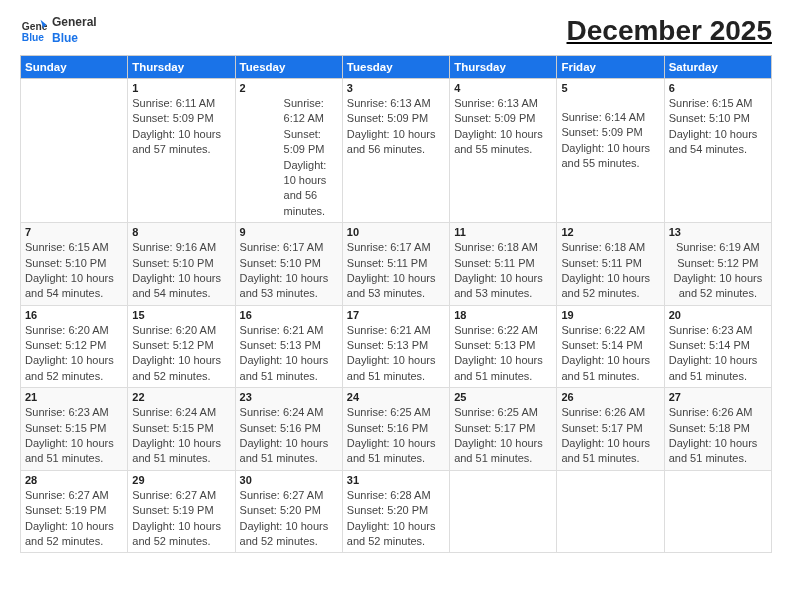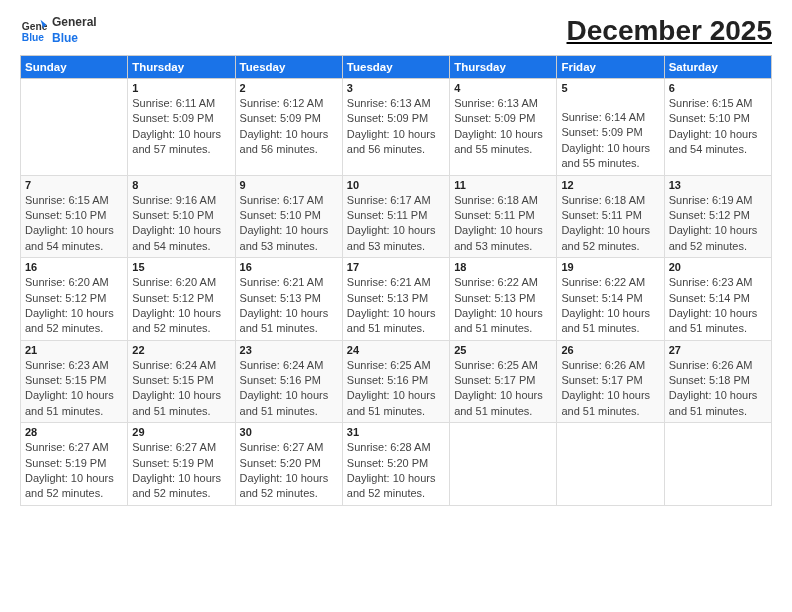--- a/index.html
+++ b/index.html
@@ -123,21 +123,21 @@
           <td class="empty-cell"></td>
           <td>
             <div class="day-number">1</div>
             <div class="day-info" style="white-space: pre-line;">Sunrise: 6:11 AM
 Sunset: 5:09 PM
 Daylight: 10 hours
 and 57 minutes.</div>
           </td>
           <td>
             <div class="day-number">2</div>
-            <div class="day-info" style="white-space: pre-line;">Sunrise: 6:12 AM
+            <div class="day-info" style="white-space: pre-line; margin-left: 44px;">Sunrise: 6:12 AM
 Sunset: 5:09 PM
 Daylight: 10 hours
 and 56 minutes.</div>
           </td>
           <td>
             <div class="day-number">3</div>
             <div class="day-info" style="white-space: pre-line;">Sunrise: 6:13 AM
 Sunset: 5:09 PM
 Daylight: 10 hours
 and 56 minutes.</div>
@@ -202,21 +202,21 @@
           </td>
           <td>
             <div class="day-number">12</div>
             <div class="day-info" style="white-space: pre-line;">Sunrise: 6:18 AM
 Sunset: 5:11 PM
 Daylight: 10 hours
 and 52 minutes.</div>
           </td>
           <td>
             <div class="day-number">13</div>
-            <div class="day-info" style="white-space: pre-line;">Sunrise: 6:19 AM
+            <div class="day-info" style="white-space: pre-line; text-align: center;">Sunrise: 6:19 AM
 Sunset: 5:12 PM
 Daylight: 10 hours
 and 52 minutes.</div>
           </td>
         </tr>
         <tr>
           <td>
             <div class="day-number">16</div>
             <div class="day-info" style="white-space: pre-line;">Sunrise: 6:20 AM
 Sunset: 5:12 PM

